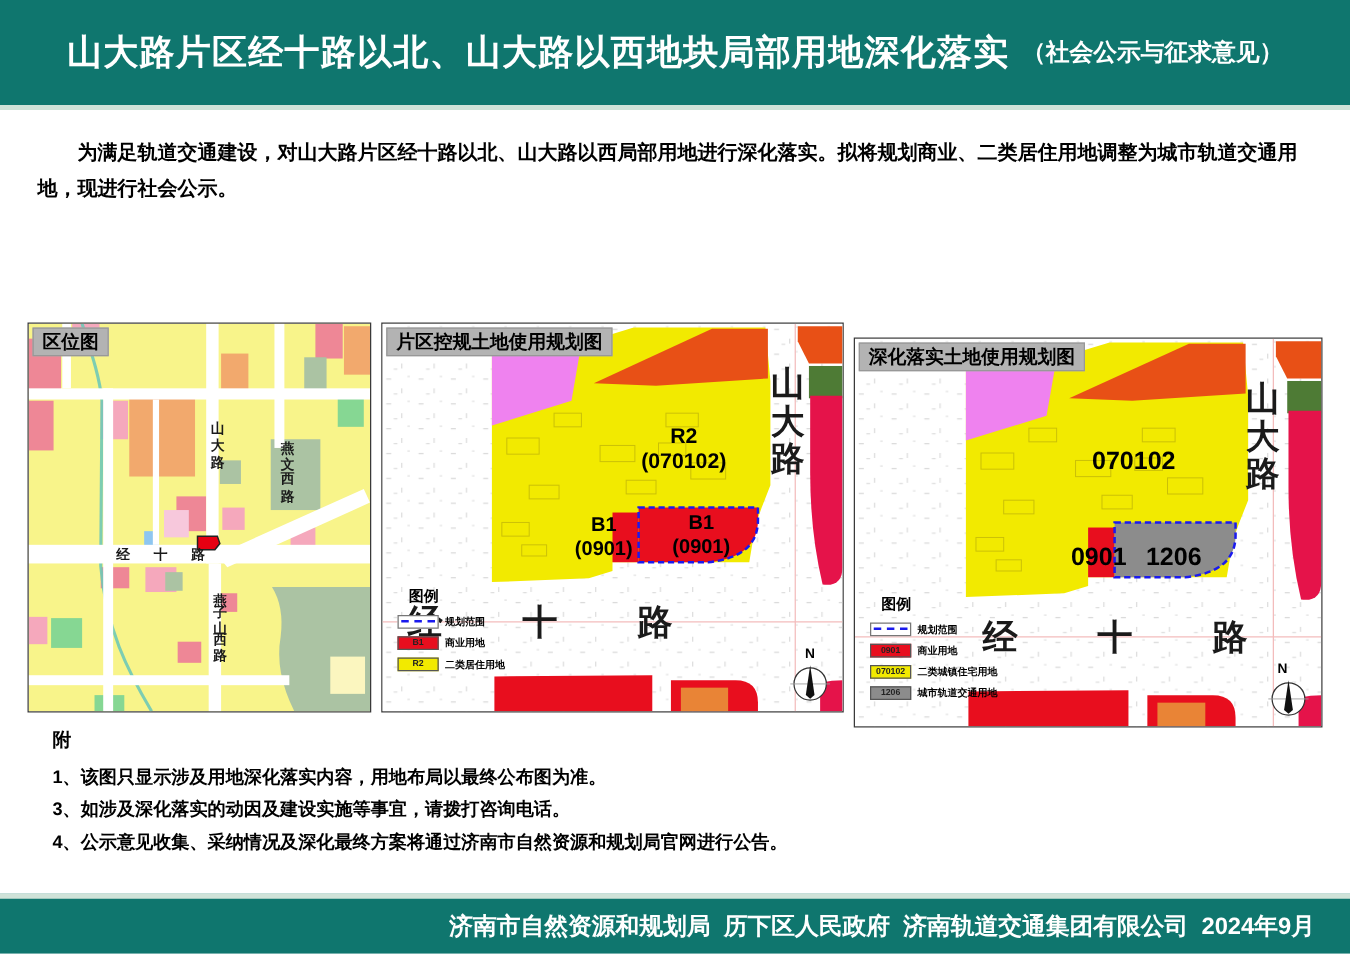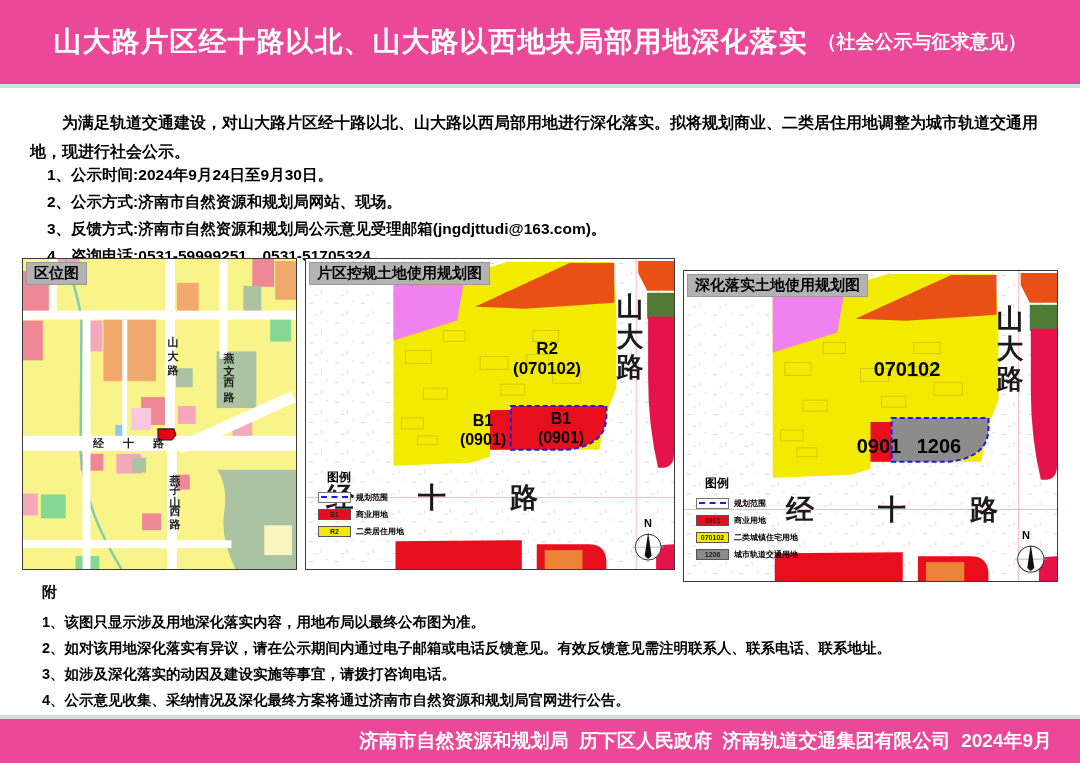--- a/index.html
+++ b/index.html
@@ -1,20 +1,20 @@
 <!DOCTYPE html>
 <html><head>
 <meta charset="utf-8">
 <style>
   * { margin:0; padding:0; box-sizing:border-box; }
   body { font-family:"Liberation Sans","DejaVu Sans",sans-serif; background:#fff; }
   .page { position:relative; width:1080px; height:763px; background:#fff; overflow:hidden; color:#000; }
 
   
-  .band { position:absolute; left:0; width:1080px; background:#ec4899; color:#fff; display:flex; align-items:center; }
+  .band { position:absolute; left:0; width:1080px; background:#0f766e; color:#fff; display:flex; align-items:center; }
   .band.top { top:0; height:88px; justify-content:center; border-bottom:4px solid #cfe2d8; }
   .band.bottom { bottom:0; height:48px; justify-content:flex-end; border-top:4px solid #cfe2d8; padding-right:28px; }
   .band.top .t { font-size:28px; font-weight:bold; letter-spacing:1px; }
   .band.top .sub { font-size:19px; font-weight:bold; margin-left:10px; }
   .band.bottom span { font-size:19px; font-weight:bold; white-space:pre; }
 
   
   .intro { position:absolute; top:108px; left:30px; width:1022px; font-size:16px; font-weight:bold; line-height:29px; text-indent:2em; }
   .notices { position:absolute; top:161px; left:47px; }
   .notices p { font-size:15.5px; font-weight:bold; line-height:27px; }
@@ -54,26 +54,20 @@
 
 <div class="page">
 
   <header class="band top">
     <span class="t">山大路片区经十路以北、山大路以西地块局部用地深化落实</span>
     <span class="sub">（社会公示与征求意见）</span>
   </header>
 
   <p class="intro">为满足轨道交通建设，对山大路片区经十路以北、山大路以西局部用地进行深化落实。拟将规划商业、二类居住用地调整为城市轨道交通用地，现进行社会公示。</p>
 
-  <div class="notices">
-    <p>1、公示时间:2024年9月24日至9月30日。</p>
-    <p>2、公示方式:济南市自然资源和规划局网站、现场。</p>
-    <p>3、反馈方式:济南市自然资源和规划局公示意见受理邮箱(jngdjttudi@163.com)。</p>
-    <p>4、咨询电话:0531-59999251、0531-51705324。</p>
-  </div>
 
   <section class="maps">
 
     <div class="panel" style="left:0;width:275px;">
       <svg viewBox="0 0 275 312" preserveAspectRatio="none">
         <rect x="0" y="0" width="275" height="312" fill="#f8f48a"></rect>
         <rect x="0" y="12" width="26" height="43" fill="#ee8796"></rect>
         <rect x="35" y="0" width="22" height="13" fill="#f5a8bc"></rect>
         <rect x="155" y="24" width="22" height="31" fill="#f2a96d"></rect>
         <rect x="231" y="0" width="22" height="28" fill="#ee8796"></rect>
@@ -264,21 +258,20 @@
           <span class="sw gray">1206</span>
           <span class="ltext">城市轨道交通用地</span>
         </div>
       </div>
     </div>
   </section>
 
   <div class="notes">
     <p class="h">附</p>
     <p class="i">1、该图只显示涉及用地深化落实内容，用地布局以最终公布图为准。</p>
-    <p class="i">2、如对该用地深化落实有异议，请在公示期间内通过电子邮箱或电话反馈意见。有效反馈意见需注明联系人、联系电话、联系地址。</p>
     <p class="i">3、如涉及深化落实的动因及建设实施等事宜，请拨打咨询电话。</p>
     <p class="i">4、公示意见收集、采纳情况及深化最终方案将通过济南市自然资源和规划局官网进行公告。</p>
   </div>
 
   <footer class="band bottom">
     <span>济南市自然资源和规划局  历下区人民政府  济南轨道交通集团有限公司  2024年9月</span>
   </footer>
 
 </div>
 

